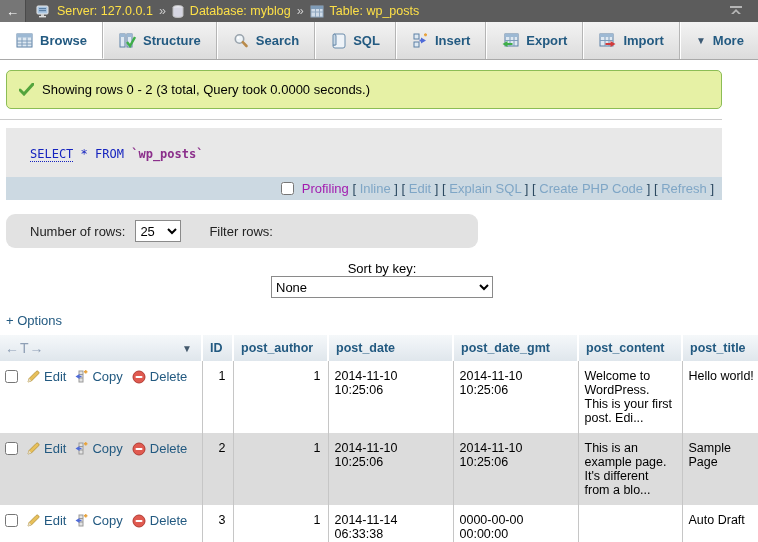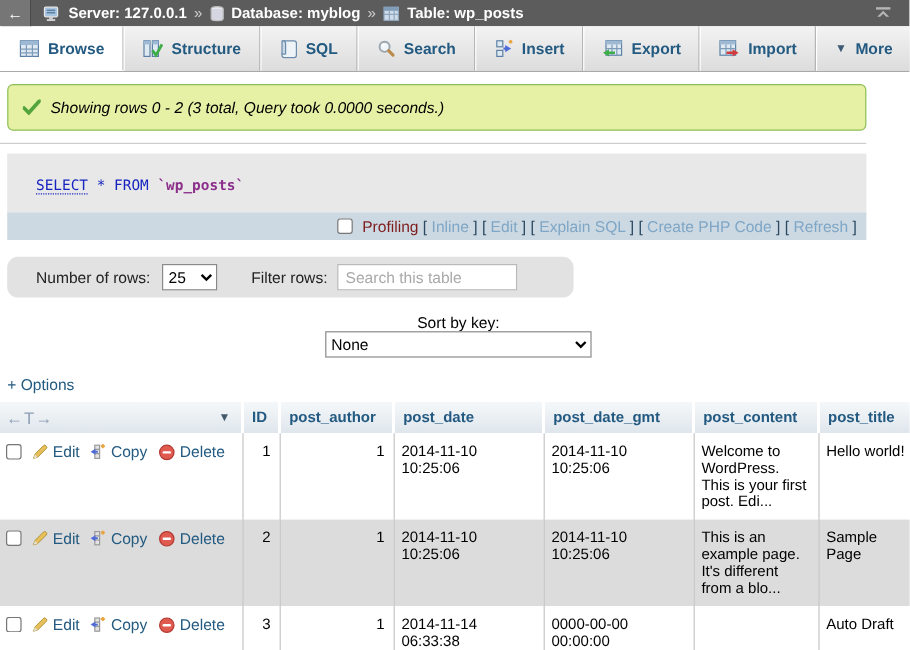--- a/index.html
+++ b/index.html
@@ -5,47 +5,47 @@
   * { box-sizing: border-box; margin: 0; padding: 0; }
   html,body { width:758px; height:542px; overflow:hidden; background:#fff;
     font-family:"Liberation Sans", sans-serif; font-size:12px; color:#000; }
 
   
   .topbar { height:22px; background:#5c5c5c; display:flex; align-items:center; color:#fff; }
   .backbtn { width:26px; height:22px; background:#767676; border-right:1px solid #4a4a4a;
     display:flex; align-items:center; justify-content:center; color:#fff; font-size:13px; cursor:pointer; }
   .crumbs { display:flex; align-items:center; gap:6px; margin-left:10px; font-size:12.5px; flex:1; }
   .crumbs .sep { color:#cfcfcf; }
-  .crumb-link { color:#ffffff; text-decoration:none; cursor:pointer;font-weight:bold; }
+  .crumb-link { color:#fde047; text-decoration:none; cursor:pointer; }
   .topbar .collapse { margin-right:14px; display:flex; align-items:center; cursor:pointer; }
 
   
   .tabbar { height:38px; background:linear-gradient(#f7f7f7,#d2d2d2); border-bottom:1px solid #a9a9a9;
     display:flex; align-items:stretch; }
   .tab { display:flex; align-items:center; gap:7px; padding:0 15px; font-size:13px; font-weight:bold;
     color:#235a81; background:linear-gradient(#f3f3f3,#dcdcdc); border-right:1px solid #b5b5b5;
     border-left:1px solid #ffffff; cursor:pointer; white-space:nowrap; }
   .tab.active { background:#ffffff; border-bottom:1px solid #fff; }
   .tab .caret { font-size:10px; color:#3c5a74; }
 
   
   .msgbox { margin:10px 36px 0 6px; width:716px; background:#e6f1a5; border:1px solid #8cbd55;
-    border-radius:5px; padding:11px 12px; display:flex; align-items:center; gap:8px; font-size:13px;font-style:italic; }
+    border-radius:5px; padding:11px 12px; display:flex; align-items:center; gap:8px; font-size:13px; }
 
   .divider { margin:10px 0 0 0; width:722px; border-top:1px solid #cccccc; }
 
   
   .querybox { margin:8px 0 0 6px; width:716px; }
   .sqlarea { background:#e8e8e8; padding:19px 10px 16px 24px;
     font-family:"DejaVu Sans Mono", monospace; font-size:12px; }
   .kw { color:#1523bf; font-weight:normal; }
   .kw.hint { border-bottom:1px dotted #1523bf; }
   .str { color:#8b2f8b; font-weight:bold; }
   .profiling { background:#ccd9e2; padding:4px 8px; text-align:right; font-size:13px; color:#2c4961; }
-  .profiling label { color:#7f1d1d; }
+  .profiling label { color:#a21caf; }
   .profiling input { vertical-align:-2px; margin-right:4px; }
   .plink { color:#7fa6c6; text-decoration:none; cursor:pointer; }
 
   
   .rowsbar { margin:14px 0 0 6px; width:472px; height:34px; background:#e2e2e2; border-radius:9px;
     display:flex; align-items:center; padding-left:24px; font-size:13px; color:#222; }
   select { font-family:"Liberation Sans", sans-serif; font-size:13px; height:22px;
     border:1px solid #8a8a8a; background:#fff; }
   .rows-select { width:46px; margin-left:10px; }
   .filter-label { margin-left:28px; }
@@ -147,36 +147,36 @@
           <rect x="8" y="1" width="5" height="13" fill="#dfe9f2" stroke="#5c80a5"></rect>
           <rect x="1" y="1" width="5" height="3" fill="#9db9d4"></rect>
           <rect x="8" y="1" width="5" height="3" fill="#9db9d4"></rect>
           <path d="M8 9 L11 13 L16 4" fill="none" stroke="#3fae49" stroke-width="2.4"></path>
         </svg>
     </span>
     <span>Structure</span>
   </div>
   <div class="tab">
     <span class="icon">
-      <svg width="15" height="16" viewBox="0 0 15 16">
-          <path d="M3 1 h9 a2 2 0 0 1 2 2 v10 a2 2 0 0 1 -2 2 h-8 a2 2 0 0 1 -2 -2 v-1 h2 V3 a2 2 0 0 0 -1 -2 Z" fill="#eef3f8" stroke="#6b8cab"></path>
-          <path d="M3 1 a2 2 0 0 1 2 2 v9 H2 V3 a1.6 1.6 0 0 1 1 -2 Z" fill="#c8d8e6" stroke="#6b8cab"></path>
-        </svg>
-    </span>
-    <span>SQL</span>
-  </div>
-  <div class="tab">
-    <span class="icon">
       <svg width="16" height="15" viewBox="0 0 16 15">
           <circle cx="6.5" cy="6" r="4.2" fill="#eef4f8" stroke="#9aa4ad" stroke-width="1.6"></circle>
           <circle cx="5.3" cy="4.8" r="1.2" fill="#fff"></circle>
           <line x1="9.8" y1="9.2" x2="13.5" y2="13" stroke="#b98a4a" stroke-width="2.6" stroke-linecap="round"></line>
         </svg>
     </span>
     <span>Search</span>
+  </div>
+  <div class="tab">
+    <span class="icon">
+      <svg width="15" height="16" viewBox="0 0 15 16">
+          <path d="M3 1 h9 a2 2 0 0 1 2 2 v10 a2 2 0 0 1 -2 2 h-8 a2 2 0 0 1 -2 -2 v-1 h2 V3 a2 2 0 0 0 -1 -2 Z" fill="#eef3f8" stroke="#6b8cab"></path>
+          <path d="M3 1 a2 2 0 0 1 2 2 v9 H2 V3 a1.6 1.6 0 0 1 1 -2 Z" fill="#c8d8e6" stroke="#6b8cab"></path>
+        </svg>
+    </span>
+    <span>SQL</span>
   </div>
   <div class="tab">
     <span class="icon">
       <svg width="16" height="15" viewBox="0 0 16 15">
           <rect x="2" y="1" width="5" height="5" fill="#dfe9f2" stroke="#5c80a5"></rect>
           <rect x="2" y="9" width="5" height="5" fill="#dfe9f2" stroke="#5c80a5"></rect>
           <path d="M14 7.5 L9 4.5 v2 h-1.5 v2 H9 v2 Z" fill="#4f6bd8"></path>
           <rect x="12" y="1" width="3" height="1.6" fill="#e8a33d"></rect>
           <rect x="12.7" y="0.3" width="1.6" height="3" fill="#e8a33d"></rect>
         </svg>
@@ -256,21 +256,20 @@
   </div>
 </div>
 
 
 <div class="rowsbar">
   <span>Number of rows:</span>
   <select class="rows-select">
     <option>25</option>
   </select>
   <span class="filter-label">Filter rows:</span>
-  <input class="filter-input" type="text" placeholder="Search this table" style="">
 </div>
 
 <div class="sortrow">
   <span>Sort by key:</span>
   <select class="sort-select">
     <option>None</option>
   </select>
 </div>
 
 <a class="options-link">+ Options</a>

